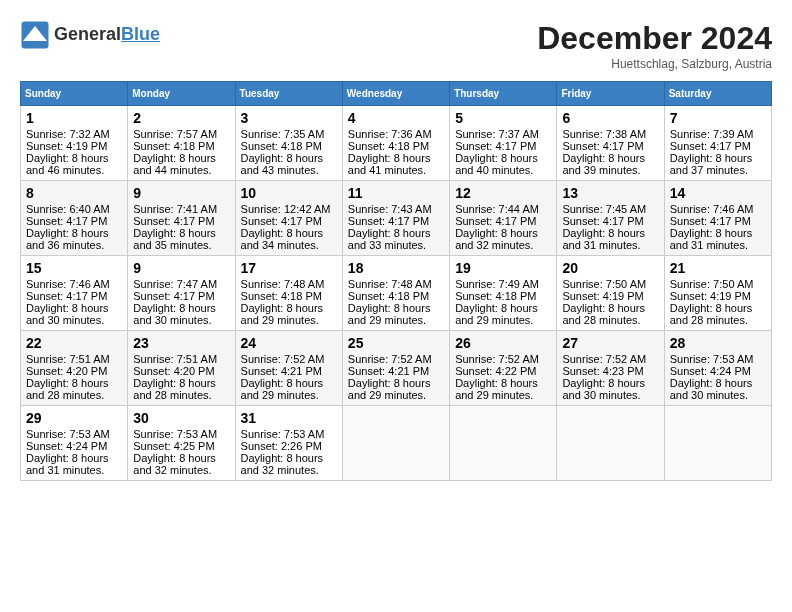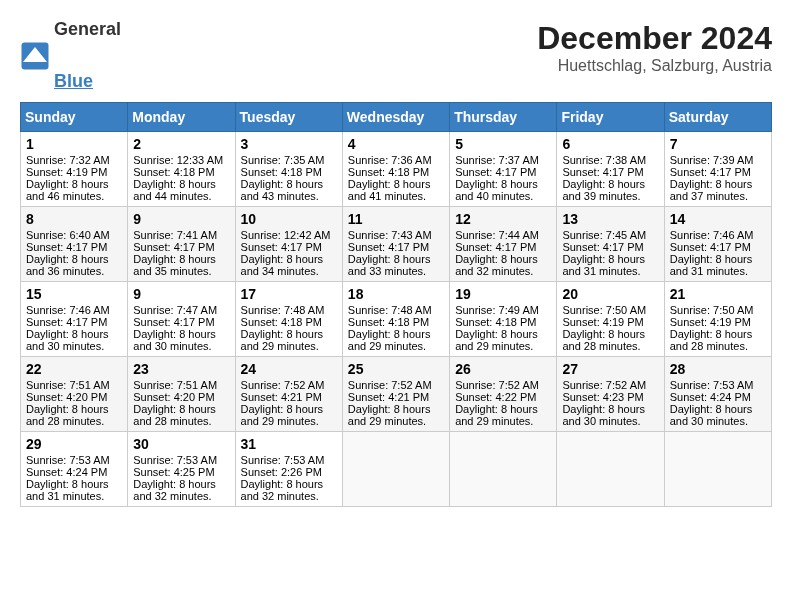--- a/index.html
+++ b/index.html
@@ -15,57 +15,56 @@
       justify-content: space-between;
       align-items: flex-start;
       margin-bottom: 10px;
     }
     .logo {
       display: flex;
       align-items: center;
     }
     .logo-text {
       display: flex;
-      flex-direction: column;
+      flex-direction: row;
       font-size: 18px;
       font-weight: bold;
       line-height: 1.1;
-      gap: 32px;
     }
     .logo-text span:first-child { color: #333; }
     .logo-text span:last-child { color: #3a7fc1; text-decoration: underline; }
     .logo-icon {
       width: 30px;
       height: 30px;
       margin-right: 4px;
     }
     .title-block {
       text-align: right;
     }
     .title-block h1 {
       font-size: 32px;
       font-weight: bold;
       color: #222;
     }
     .title-block h2 {
-      font-size: 16px;
+      font-size: 12px;
       font-weight: normal;
       color: #555;
     }
     table {
       width: 100%;
       border-collapse: collapse;
       font-size: 11px;
     }
     thead tr th {
       background: #3a7fc1;
       color: #fff;
       padding: 6px 4px;
       text-align: left;
-      font-size: 14px;
+      font-size: 10px;
       font-weight: bold;
       border: 1px solid #2a6aa0;
     }
     tbody tr td {
       border: 1px solid #ccc;
       padding: 4px 5px;
       vertical-align: top;
       background: #fff;
       width: calc(100% / 7);
     }
@@ -110,21 +109,21 @@
         <th>Tuesday</th>
         <th>Wednesday</th>
         <th>Thursday</th>
         <th>Friday</th>
         <th>Saturday</th>
       </tr>
   </thead>
   <tbody id="calendar-body">
   <tr>
         <td><span class="day-num">1</span><span>Sunrise: 7:32 AM</span><br><span>Sunset: 4:19 PM</span><br><span>Daylight: 8 hours and 46 minutes.</span></td>
-        <td><span class="day-num">2</span><span>Sunrise: 12:33 AM</span><br><span>Sunset: 4:18 PM</span><br><span>Daylight: 8 hours and 44 minutes.</span></td>
+        <td><span class="day-num">2</span><span>Sunrise: 7:57 AM</span><br><span>Sunset: 4:18 PM</span><br><span>Daylight: 8 hours and 44 minutes.</span></td>
         <td><span class="day-num">3</span><span>Sunrise: 7:35 AM</span><br><span>Sunset: 4:18 PM</span><br><span>Daylight: 8 hours and 43 minutes.</span></td>
         <td><span class="day-num">4</span><span>Sunrise: 7:36 AM</span><br><span>Sunset: 4:18 PM</span><br><span>Daylight: 8 hours and 41 minutes.</span></td>
         <td><span class="day-num">5</span><span>Sunrise: 7:37 AM</span><br><span>Sunset: 4:17 PM</span><br><span>Daylight: 8 hours and 40 minutes.</span></td>
         <td><span class="day-num">6</span><span>Sunrise: 7:38 AM</span><br><span>Sunset: 4:17 PM</span><br><span>Daylight: 8 hours and 39 minutes.</span></td>
         <td><span class="day-num">7</span><span>Sunrise: 7:39 AM</span><br><span>Sunset: 4:17 PM</span><br><span>Daylight: 8 hours and 37 minutes.</span></td>
       </tr>
       <tr>
         <td><span class="day-num">8</span><span>Sunrise: 6:40 AM</span><br><span>Sunset: 4:17 PM</span><br><span>Daylight: 8 hours and 36 minutes.</span></td>
         <td><span class="day-num">9</span><span>Sunrise: 7:41 AM</span><br><span>Sunset: 4:17 PM</span><br><span>Daylight: 8 hours and 35 minutes.</span></td>
         <td><span class="day-num">10</span><span>Sunrise: 12:42 AM</span><br><span>Sunset: 4:17 PM</span><br><span>Daylight: 8 hours and 34 minutes.</span></td>

